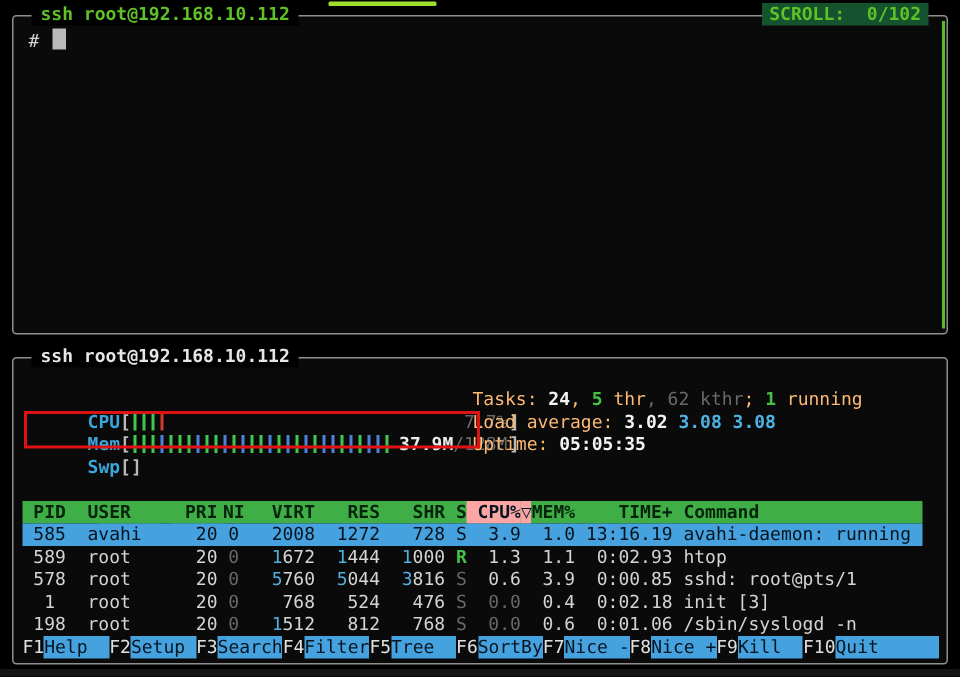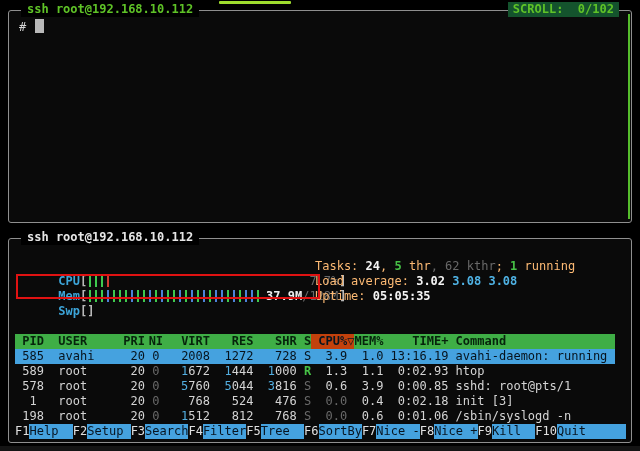--- a/index.html
+++ b/index.html
@@ -63,21 +63,21 @@
   .c-ni{width:3ch;text-align:center;}
   .c-virt{width:6ch;text-align:right;}
   .c-res{width:6ch;text-align:right;}
   .c-shr{width:6ch;text-align:right;}
   .c-s{width:2ch;text-align:right;}
   .c-cpu{width:5ch;text-align:right;}
   .c-arrow{width:1ch;}
   .c-mem{width:4ch;text-align:right;}
   .c-time{width:9ch;text-align:right;}
   .c-cmd{padding-left:1ch;text-align:left;}
-  .sortcol{background:#c2410c;color:#071520;}
+  .sortcol{background:#fca5a5;color:#071520;}
   .prow{width:600px;height:15px;overflow:hidden;}
   .prow.sel{background:#45a2df;}
   .prow.sel .cell, .prow.sel .cell span{color:#07131d !important;font-weight:normal;}
   .num-pre{color:#53aee0;}
   .s-run{color:#46c146;font-weight:bold;}
   .s-sleep{color:#696969;}
   .cpu-dim{color:#696969;}
 
   
   .fkeys{display:flex;height:15px;justify-content:flex-end;}

